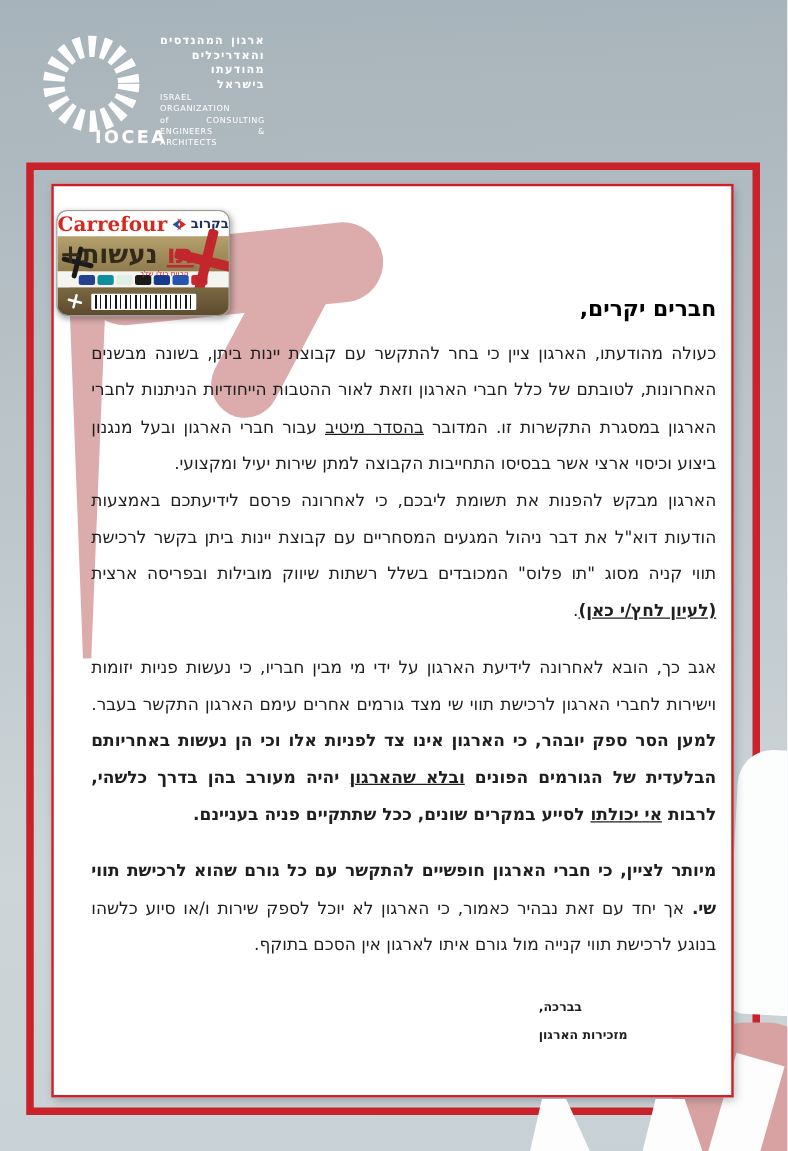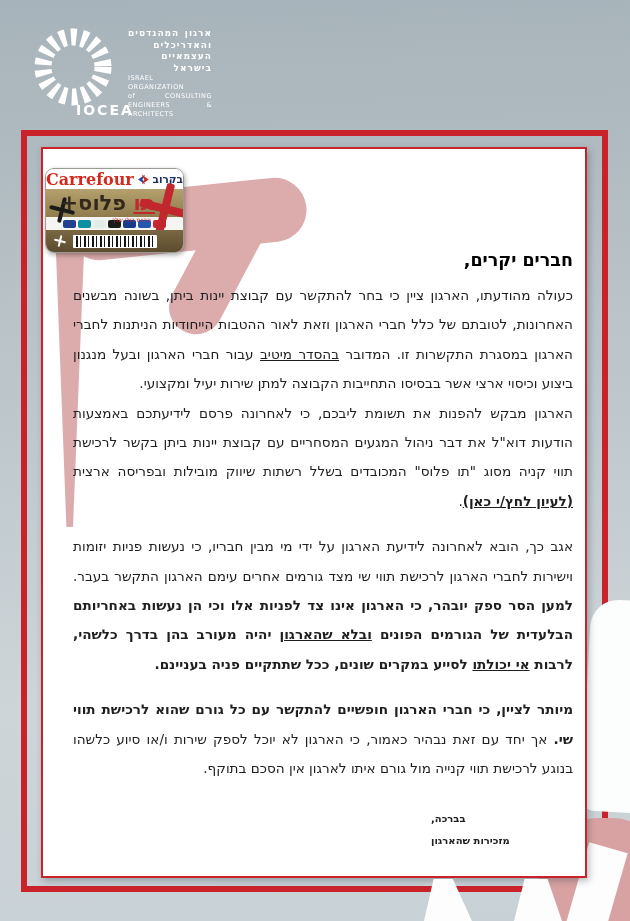--- a/index.html
+++ b/index.html
@@ -71,21 +71,21 @@
   .chip{display:inline-block;width:13px;height:8px;border-radius:2px;}
   .gc-bottom{height:22px;background:linear-gradient(#7b6843,#5c4b2d);position:relative;
     display:flex;align-items:center;justify-content:center;flex:0 0 auto;}
   .gc-barcode{width:84px;height:13px;background:#fff;padding:1px 3px;box-sizing:border-box;border-radius:1px;}
   .gc-barcode i{display:block;width:100%;height:100%;
     background:repeating-linear-gradient(90deg,#151515 0 2px,#fff 2px 4px,#151515 4px 5px,#fff 5px 8px);}
 
   
   .letter{position:absolute;top:0;left:0;right:0;z-index:3;direction:rtl;
     padding:84px 12px 0 30px;color:#1f1f1f;font-size:13.6px;}
-  .letter h1{font-size:17.5px;line-height:22px;margin:16px 0 10px;color:#000;}
+  .letter h1{font-size:17.5px;line-height:22px;margin:4px 0 10px;color:#000;}
   .letter p{margin:0;line-height:29.4px;text-align:justify;}
   .letter p.gap{margin-top:16px;}
   .letter .b{font-weight:bold;}
   .letter .u{text-decoration:underline;}
   .sig{margin-top:24px;margin-left:0;padding-left:358px;direction:rtl;font-weight:bold;
     font-size:10px;line-height:22px;text-align:left;}
   .sig div{white-space:nowrap;}
 </style>
 </head>
 <body>
@@ -96,21 +96,21 @@
     <div class="logo-circle">
       <svg width="96" height="96" viewBox="0 0 96 96">
         <circle cx="47" cy="45" r="30" fill="none" stroke="#ffffff" stroke-width="17" stroke-dasharray="5.5 5.2"></circle>
       </svg>
       <span class="logo-acronym">IOCEA</span>
     </div>
     <div class="logo-text">
       <div class="heb-lines">
           <div class="heb">ארגון המהנדסים</div>
           <div class="heb">והאדריכלים</div>
-          <div class="heb">העצמאיים</div>
+          <div class="heb">מהודעתו</div>
           <div class="heb">בישראל</div>
         </div>
       <div class="eng-lines">
           <div class="eng">ISRAEL</div>
           <div class="eng">ORGANIZATION</div>
           <div class="eng">of CONSULTING</div>
           <div class="eng">ENGINEERS &amp; ARCHITECTS</div>
         </div>
     </div>
   </div>
@@ -142,21 +142,21 @@
         <span class="cross cross-black">
             <i></i>
             <i></i>
           </span>
         <span class="cross cross-red">
             <i></i>
             <i></i>
           </span>
         <div class="gc-title">
           <span class="t1">תו</span>
-          <span class="t2">פלוס+</span>
+          <span class="t2">נעשות+</span>
         </div>
         <div class="gc-tagline">הרווח כולו שלך</div>
       </div>
       <div class="gc-logos">
           <span class="chip" style="background: rgb(35, 65, 143);"></span>
           <span class="chip" style="background: rgb(15, 142, 160);"></span>
           <span class="chip" style="background: rgb(223, 238, 230);"></span>
           <span class="chip" style="background: rgb(26, 26, 26);"></span>
           <span class="chip" style="background: rgb(22, 58, 140);"></span>
           <span class="chip" style="background: rgb(36, 86, 176);"></span>
@@ -174,17 +174,17 @@
     </div>
 
     <div class="letter">
       <h1>חברים יקרים,</h1>
       <p><span>כעולה מהודעתו, הארגון ציין כי בחר להתקשר עם קבוצת יינות ביתן, בשונה מבשנים האחרונות, לטובתם של כלל חברי הארגון וזאת לאור ההטבות הייחודיות הניתנות לחברי הארגון במסגרת התקשרות זו. המדובר </span><span class="u">בהסדר מיטיב</span><span> עבור חברי הארגון ובעל מנגנון ביצוע וכיסוי ארצי אשר בבסיסו התחייבות הקבוצה למתן שירות יעיל ומקצועי.</span></p>
       <p><span>הארגון מבקש להפנות את תשומת ליבכם, כי לאחרונה פרסם לידיעתכם באמצעות הודעות דוא"ל את דבר ניהול המגעים המסחריים עם קבוצת יינות ביתן בקשר לרכישת תווי קניה מסוג "תו פלוס" המכובדים בשלל רשתות שיווק מובילות ובפריסה ארצית </span><span class="b u">(לעיון לחץ/י כאן)</span><span>.</span></p>
       <p class="gap"><span>אגב כך, הובא לאחרונה לידיעת הארגון על ידי מי מבין חבריו, כי נעשות פניות יזומות וישירות לחברי הארגון לרכישת תווי שי מצד גורמים אחרים עימם הארגון התקשר בעבר. </span><span class="b">למען הסר ספק יובהר, כי הארגון אינו צד לפניות אלו וכי הן נעשות באחריותם הבלעדית של הגורמים הפונים </span><span class="b u">ובלא שהארגון</span><span class="b"> יהיה מעורב בהן בדרך כלשהי, לרבות </span><span class="b u">אי יכולתו</span><span class="b"> לסייע במקרים שונים, ככל שתתקיים פניה בעניינם.</span></p>
       <p class="gap"><span class="b">מיותר לציין, כי חברי הארגון חופשיים להתקשר עם כל גורם שהוא לרכישת תווי שי.</span><span> אך יחד עם זאת נבהיר כאמור, כי הארגון לא יוכל לספק שירות ו/או סיוע כלשהו בנוגע לרכישת תווי קנייה מול גורם איתו לארגון אין הסכם בתוקף.</span></p>
       <div class="sig">
           <div>בברכה,</div>
-          <div>מזכירות שהארגון</div>
+          <div>מזכירות הארגון</div>
         </div>
     </div>
   </div>
 </div>
 
 </body></html>

